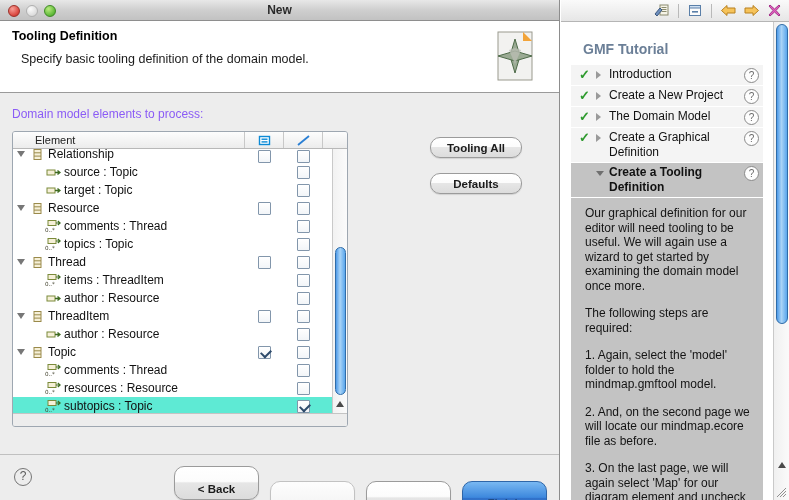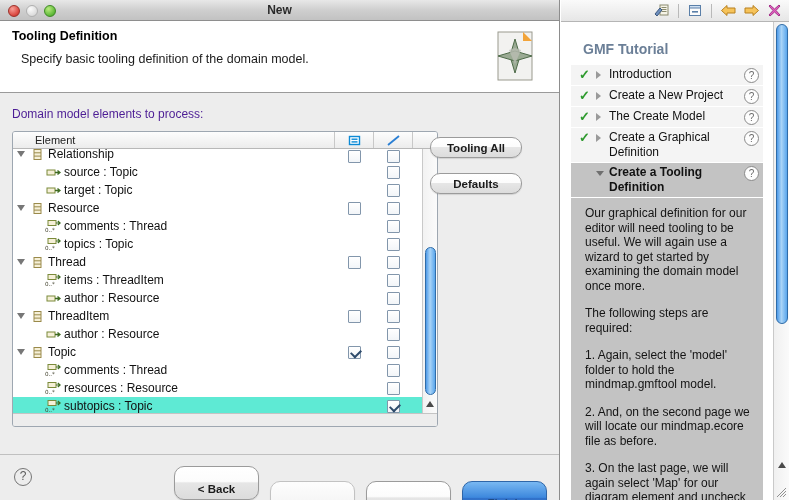--- a/index.html
+++ b/index.html
@@ -37,25 +37,25 @@
   .banner {
     position: relative; height: 72px; background: #ffffff;
     border-bottom: 1px solid #9a9a9a;
     padding: 8px 12px;
   }
   .banner h1 { font-size: 12.5px; font-weight: bold; color: #000; margin-bottom: 9px; }
   .banner p { font-size: 12.5px; color: #1a1a1a; margin-left: 9px; }
   .banner-icon { position: absolute; right: 14px; top: 9px; width: 58px; height: 56px; }
 
   .body-area { position: relative; padding: 14px 12px 0 12px; height: 370px; }
-  .field-label { font-size: 12px; color: #4c1d95; margin-bottom: 21px; }
+  .field-label { font-size: 12px; color: #8b5cf6; margin-bottom: 21px; }
 
   
   .tree-panel {
-    position: absolute; left: 12px; top: 38px; width: 426px; height: 296px;
+    position: absolute; left: 12px; top: 38px; width: 336px; height: 296px;
     background: #ffffff;
     border: 1px solid #9ea7b1;
     border-radius: 3px;
     box-shadow: inset 0 0 0 1px #cfd8e2;
     overflow: hidden;
   }
   .tree-header {
     display: flex; height: 17px;
     background: linear-gradient(to bottom, #fdfdfd, #ececec);
     border-bottom: 1px solid #b8b8b8;
@@ -646,21 +646,21 @@
                 <i class="right"></i>
               </span>
               <span class="sec-label">Create a New Project</span>
               <span class="sec-help">?</span>
             </div>
             <div class="sec">
               <span class="sec-check">✓</span>
               <span class="sec-arrow">
                 <i class="right"></i>
               </span>
-              <span class="sec-label">The Create Model</span>
+              <span class="sec-label">The Domain Model</span>
               <span class="sec-help">?</span>
             </div>
             <div class="sec">
               <span class="sec-check">✓</span>
               <span class="sec-arrow">
                 <i class="right"></i>
               </span>
               <span class="sec-label">Create a Graphical Definition</span>
               <span class="sec-help">?</span>
             </div>

